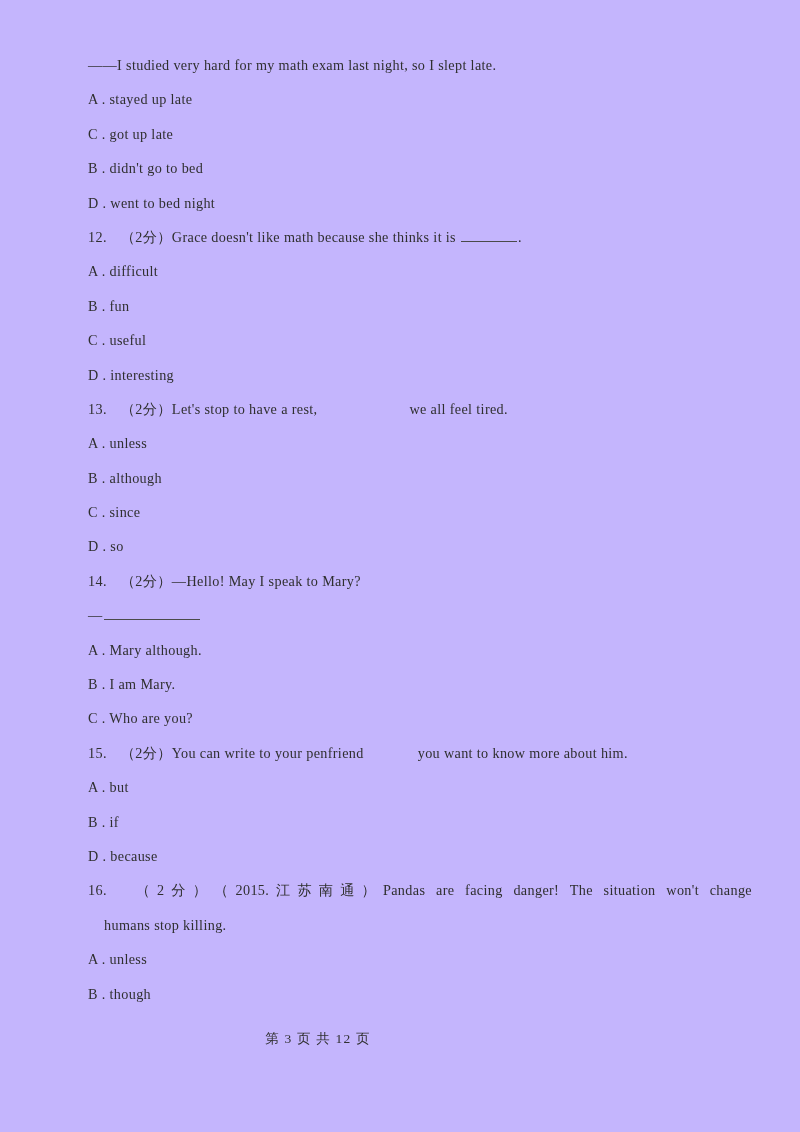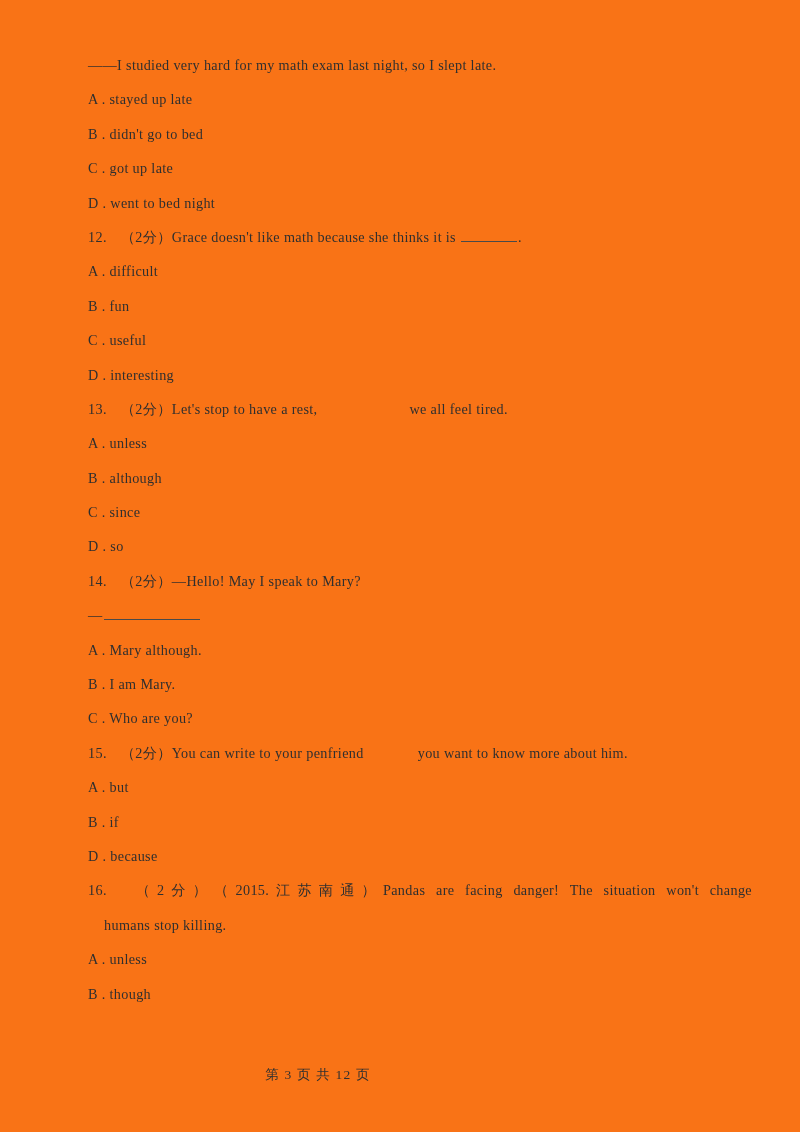--- a/index.html
+++ b/index.html
@@ -17,21 +17,21 @@
     color: #2b2b2b;
     -webkit-font-smoothing: antialiased;
   }
 
   #page {
     position: absolute;
     left: 0;
     top: 0;
     width: 800px;
     height: 1132px;
-    background: #f97316;
+    background: #c4b5fd;
   }
 
   #content {
     position: absolute;
     left: 88px;
     top: 48px;
     width: 664px;
   }
 
   
@@ -96,34 +96,33 @@
   #footer {
     position: absolute;
     left: 0;
     top: 1030px;
     width: 636px;
     text-align: center;
     font-size: 13.5px;
     letter-spacing: 1.2px;
     color: #303030;
     font-family: "Liberation Serif", "DejaVu Serif", serif;
-    margin-top: 36px;
   }
 </style>
 </head>
 <body>
 
 <div id="page">
 
   <div id="content">
 
     <div class="line stem">——I studied very hard for my math exam last night, so I slept late.</div>
     <div class="line opt">A . stayed up late</div>
+    <div class="line opt">C . got up late</div>
     <div class="line opt">B . didn't go to bed</div>
-    <div class="line opt">C . got up late</div>
     <div class="line opt">D . went to bed night</div>
 
     <div class="line stem"><span>12.</span><span class="gap" style="width:14px"></span><span>（2分）</span><span>Grace doesn't like math because she thinks it is </span><span class="blank blank-sm"></span><span>.</span></div>
     <div class="line opt">A . difficult</div>
     <div class="line opt">B . fun</div>
     <div class="line opt">C . useful</div>
     <div class="line opt">D . interesting</div>
 
     <div class="line stem"><span>13.</span><span class="gap" style="width:14px"></span><span>（2分）</span><span>Let's stop to have a rest,</span><span class="gap gap-wide"></span><span>we all feel tired.</span></div>
     <div class="line opt">A . unless</div>

